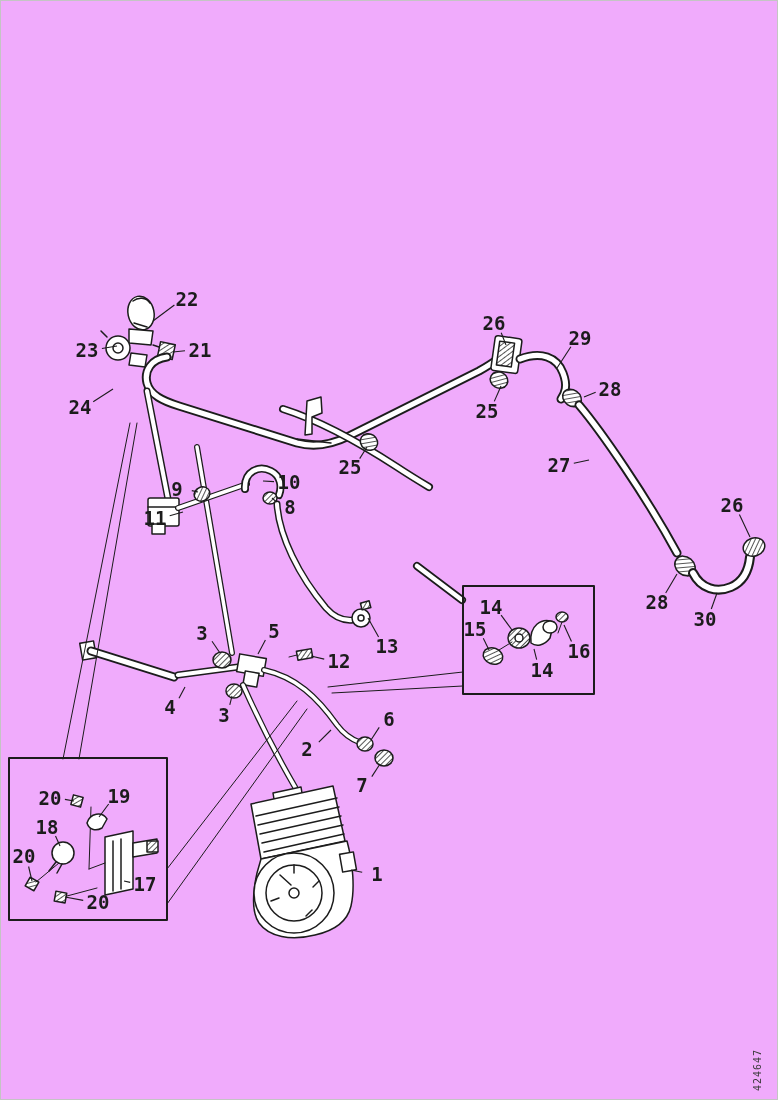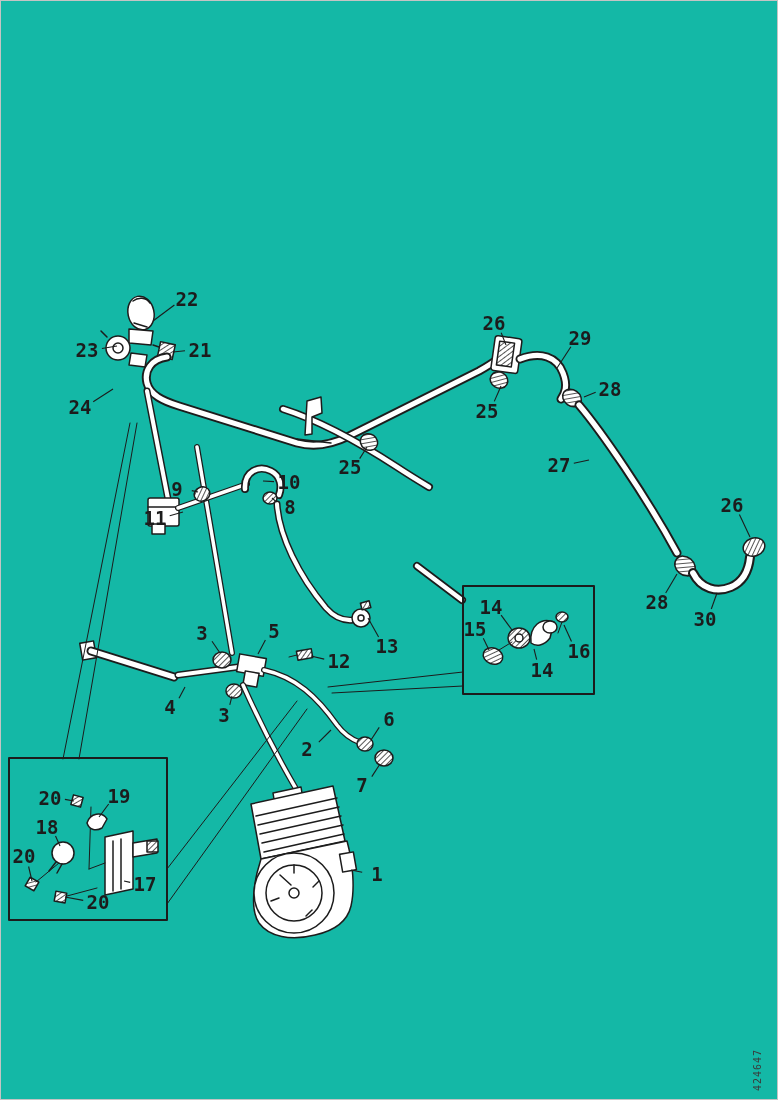--- a/index.html
+++ b/index.html
@@ -1,16 +1,16 @@
 <!DOCTYPE html>
 <html><head>
 <meta charset="utf-8">
 <style>
   html,body{margin:0;padding:0;background:#e8e8e8;}
-  .page{position:relative;width:778px;height:1100px;background:#14b8a6;border:1px solid #c4c4c4;box-sizing:border-box;overflow:hidden;text-decoration:underline;}
+  .page{position:relative;width:778px;height:1100px;background:#f0abfc;border:1px solid #c4c4c4;box-sizing:border-box;overflow:hidden;text-decoration:underline;}
   svg{display:block;}
   .callout{font-family:"DejaVu Sans Mono","Liberation Mono",monospace;font-weight:bold;font-size:19px;fill:#1c1c1c;text-anchor:middle;dominant-baseline:central;}
   .leader{stroke:#1c1c1c;stroke-width:1.1;fill:none;}
   .fignum{font-family:"DejaVu Sans Mono","Liberation Mono",monospace;font-size:10px;fill:#3a3a3a;letter-spacing:1px;}
   .art{stroke:#1c1c1c;fill:none;stroke-width:1.5;stroke-linecap:round;stroke-linejoin:round;}
   .solid{fill:#ffffff;}
   .hatch{fill:url(#hx);}
   .thin{stroke-width:1;}
   .box{fill:none;stroke:#1c1c1c;stroke-width:2;}
 </style>

